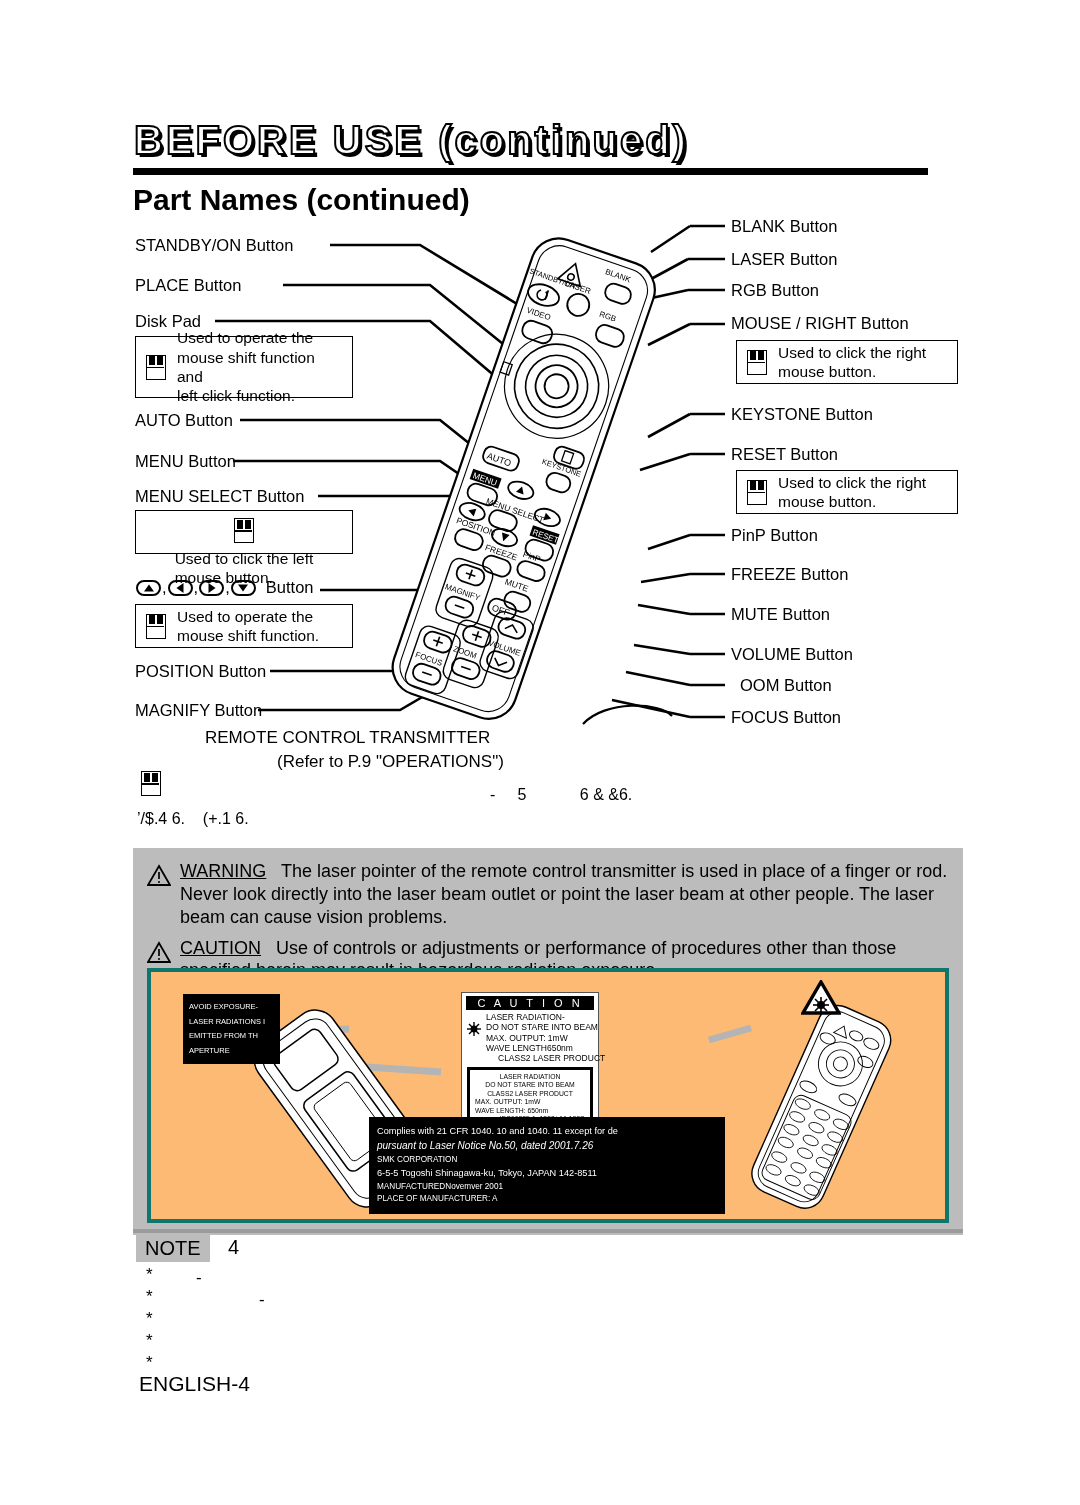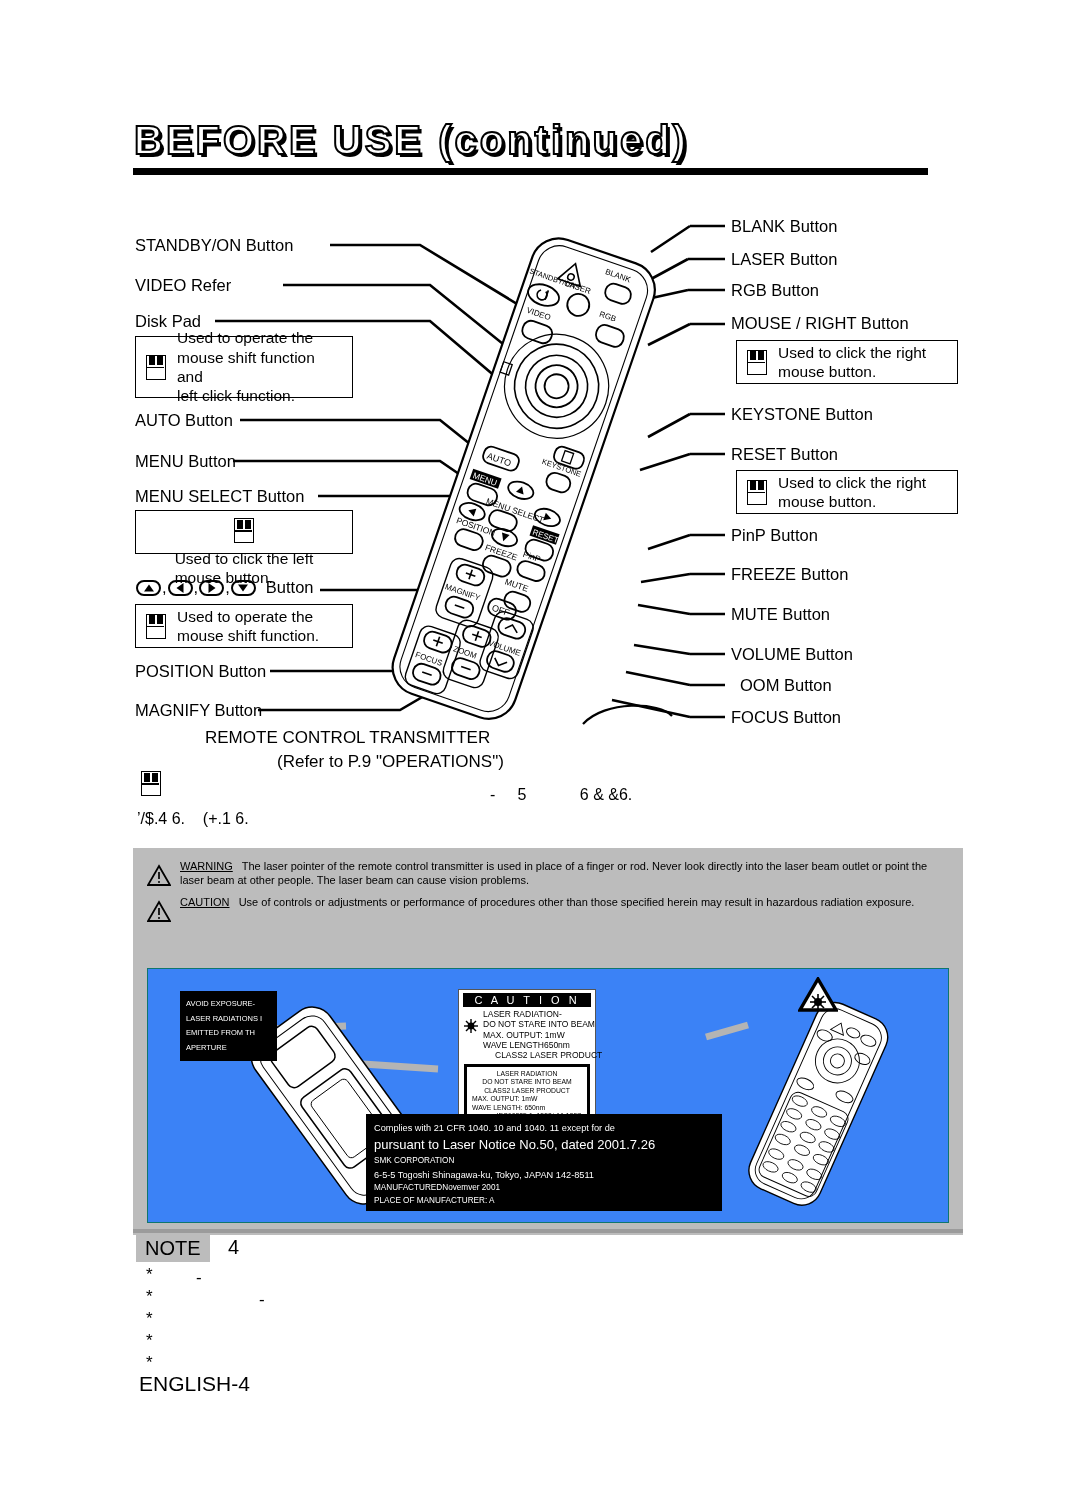--- a/index.html
+++ b/index.html
@@ -50,24 +50,24 @@
   .cap{position:absolute;font-size:17px;white-space:nowrap;}
 
   
   .garb{position:absolute;font-size:16px;white-space:pre;}
 
   
   .warnpanel{position:absolute;left:133px;top:848px;width:830px;height:387px;
              background:#bcbcbc;box-sizing:border-box;padding:12px 14px 0 14px;}
   .wblock{display:flex;gap:9px;margin-bottom:3px;}
   .tri{flex:0 0 24px;width:24px;height:22px;margin-top:4px;position:relative;}
-  .wtxt{font-size:11px;line-height:1.27;}
+  .wtxt{font-size:18px;line-height:1.27;}
   .wtxt u{text-decoration:underline;}
-  .diagram{position:absolute;left:147px;top:968px;width:802px;height:255px;background:#3b82f6;
-           border:1px solid #0f766e;box-sizing:border-box;}
+  .diagram{position:absolute;left:147px;top:968px;width:802px;height:255px;background:#fdba74;
+           border:4px solid #0f766e;box-sizing:border-box;}
 
   .blackbox{position:absolute;background:#000;color:#fff;box-sizing:border-box;}
   .blackbox div{white-space:nowrap;}
 
   .cautionlbl{position:absolute;border:1.5px solid #555;background:#fff;box-sizing:border-box;}
   .cautionbar{background:#000;color:#fff;text-align:center;font-size:11px;letter-spacing:3px;
               padding:1px 0;margin:3px 4px 2px 4px;}
   .cautionlbl .cl{font-size:8.5px;line-height:1.22;padding-left:24px;white-space:nowrap;}
   .innerlbl{border:3px solid #000;margin:3px 5px 4px 5px;padding:3px 2px;text-align:center;}
   .innerlbl div{font-size:6.8px;line-height:1.25;}
@@ -80,20 +80,21 @@
   .bullet{position:absolute;font-size:17px;}
   .footer{position:absolute;left:139px;top:1372px;font-size:21px;}
 </style>
 </head>
 <body>
 
 <div class="page">
 
   <div class="hdr-title">BEFORE USE (continued)</div>
   <div class="hdr-rule"></div>
+  <div class="sec-title">Part Names (continued)</div>
 
   <svg class="lines" viewBox="0 0 1080 1505">
     <g stroke="#000" stroke-width="2.6" fill="none">
 
       <path d="M330 245 L420 245 L560 330"></path>
       <path d="M283 285 L430 285 L545 378"></path>
       <path d="M215 321 L430 321 L523 400"></path>
       <path d="M240 420 L440 420 L500 468"></path>
       <path d="M233 461 L440 461 L497 500"></path>
       <path d="M318 496 L450 496 L530 538"></path>
@@ -112,21 +113,21 @@
       <path d="M690 614 L725 614 M690 614 L638 605"></path>
       <path d="M690 654 L725 654 M690 654 L634 645"></path>
       <path d="M690 685 L725 685 M690 685 L626 672"></path>
       <path d="M690 717 L725 717 M690 717 L612 700"></path>
 
       <path d="M583 724 C 605 700, 660 702, 672 716" stroke-width="2.2"></path>
     </g>
   </svg>
 
   <div class="lbl" style="left:135px;top:236px;">STANDBY/ON Button</div>
-  <div class="lbl" style="left:135px;top:276px;">VIDEO Refer</div>
+  <div class="lbl" style="left:135px;top:276px;">PLACE Button</div>
   <div class="lbl" style="left:135px;top:312px;">Disk Pad</div>
 
   <div class="cobox" style="left:135px;top:336px;width:218px;height:62px;">
     <span class="mouse-ico">
       <span class="body"></span>
         <span class="b1"></span>
         <span class="b2"></span>
         <span class="div"></span>
     </span>
     <span class="txt" style="white-space:pre-line;">Used to operate the
@@ -475,21 +476,21 @@
         <div>DO NOT STARE  INTO BEAM</div>
         <div>CLASS2 LASER PRODUCT</div>
         <div style="text-align:left;padding-left:3px;">MAX.  OUTPUT:  1mW</div>
         <div style="text-align:left;padding-left:3px;">WAVE LENGTH:  650nm</div>
         <div style="text-align:right;padding-right:4px;">IEC60825-1 :1993+A1:1997</div>
       </div>
     </div>
 
     <div class="blackbox" style="left:218px;top:145px;width:356px;height:97px;padding:7px 8px;">
       <div style="font-size:9.2px;line-height:1.55;">Complies with 21 CFR 1040. 10 and 1040. 11 except for de</div>
-      <div style="font-size:13px;line-height:1.55;">pursuant  to  Laser  Notice  No.50,  dated  2001.7.26</div>
+      <div style="font-size:10px;line-height:1.55;font-style:italic;">pursuant  to  Laser  Notice  No.50,  dated  2001.7.26</div>
       <div style="font-size:8.2px;line-height:1.55;">SMK CORPORATION</div>
       <div style="font-size:9.2px;line-height:1.55;">6-5-5 Togoshi Shinagawa-ku, Tokyo, JAPAN 142-8511</div>
       <div style="font-size:8.2px;line-height:1.55;">MANUFACTUREDNovemver  2001</div>
       <div style="font-size:8.2px;line-height:1.55;">PLACE OF  MANUFACTURER:  A</div>
     </div>
 
   </div>
 
   <div class="noterule"></div>
   <div class="notebadge">NOTE</div>

